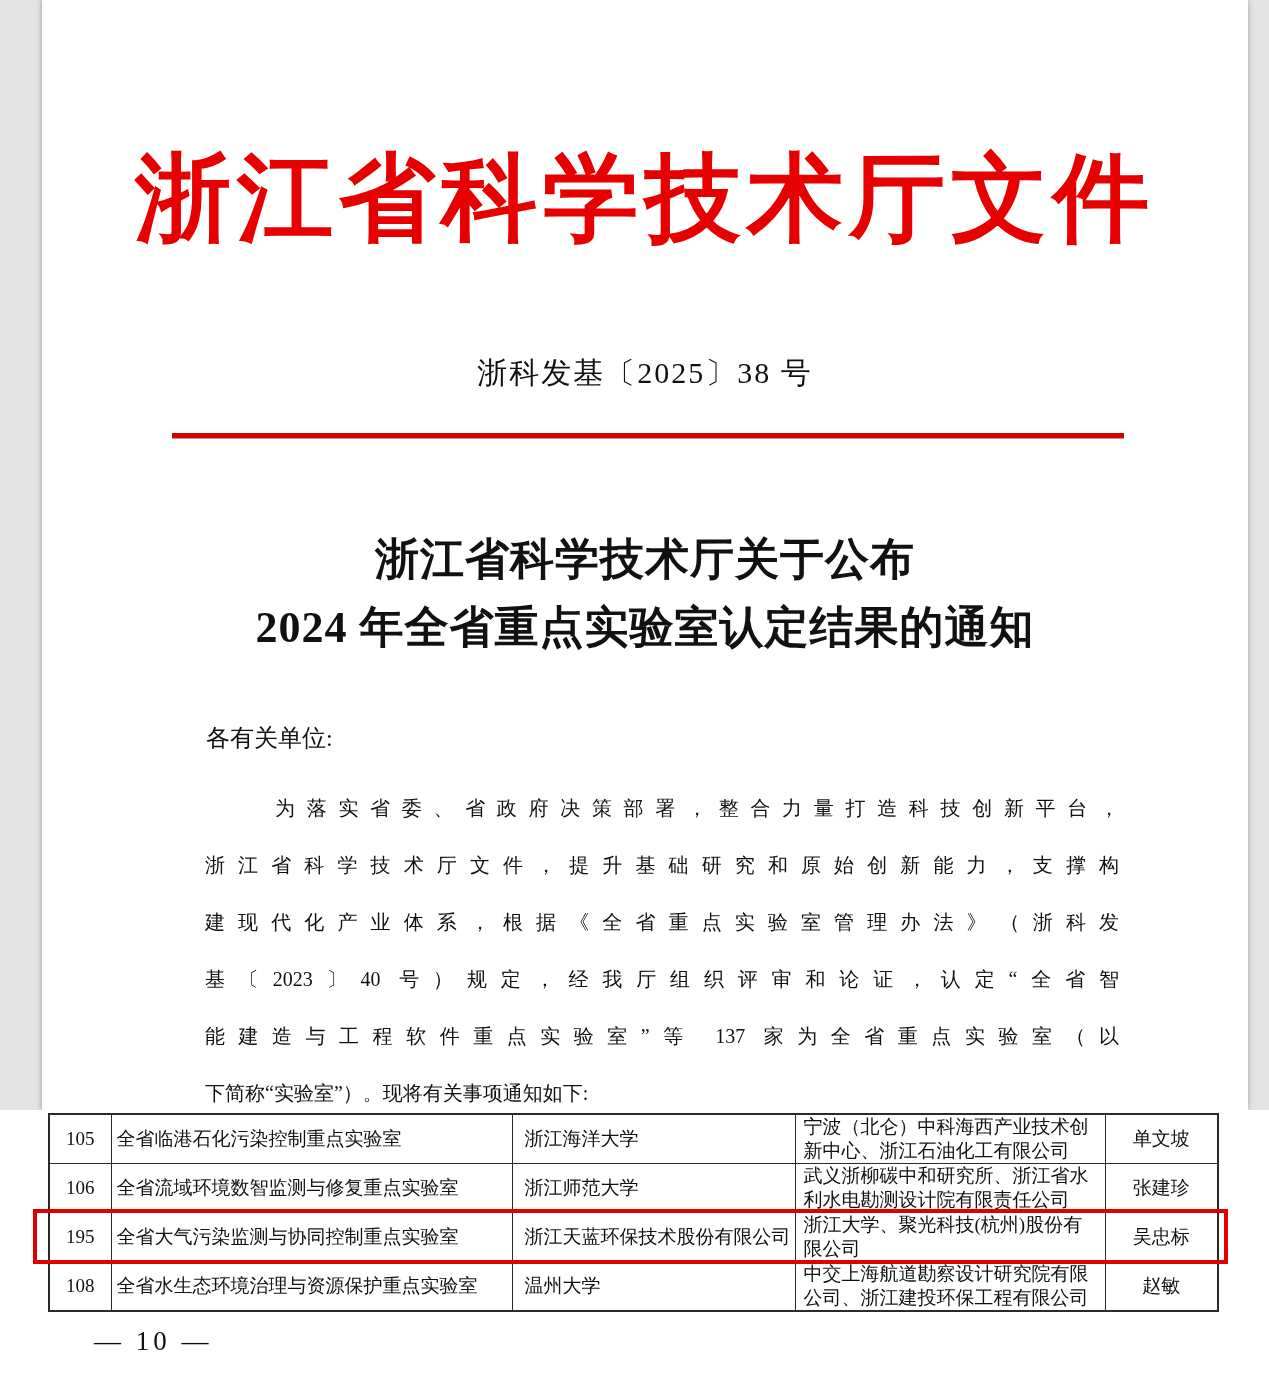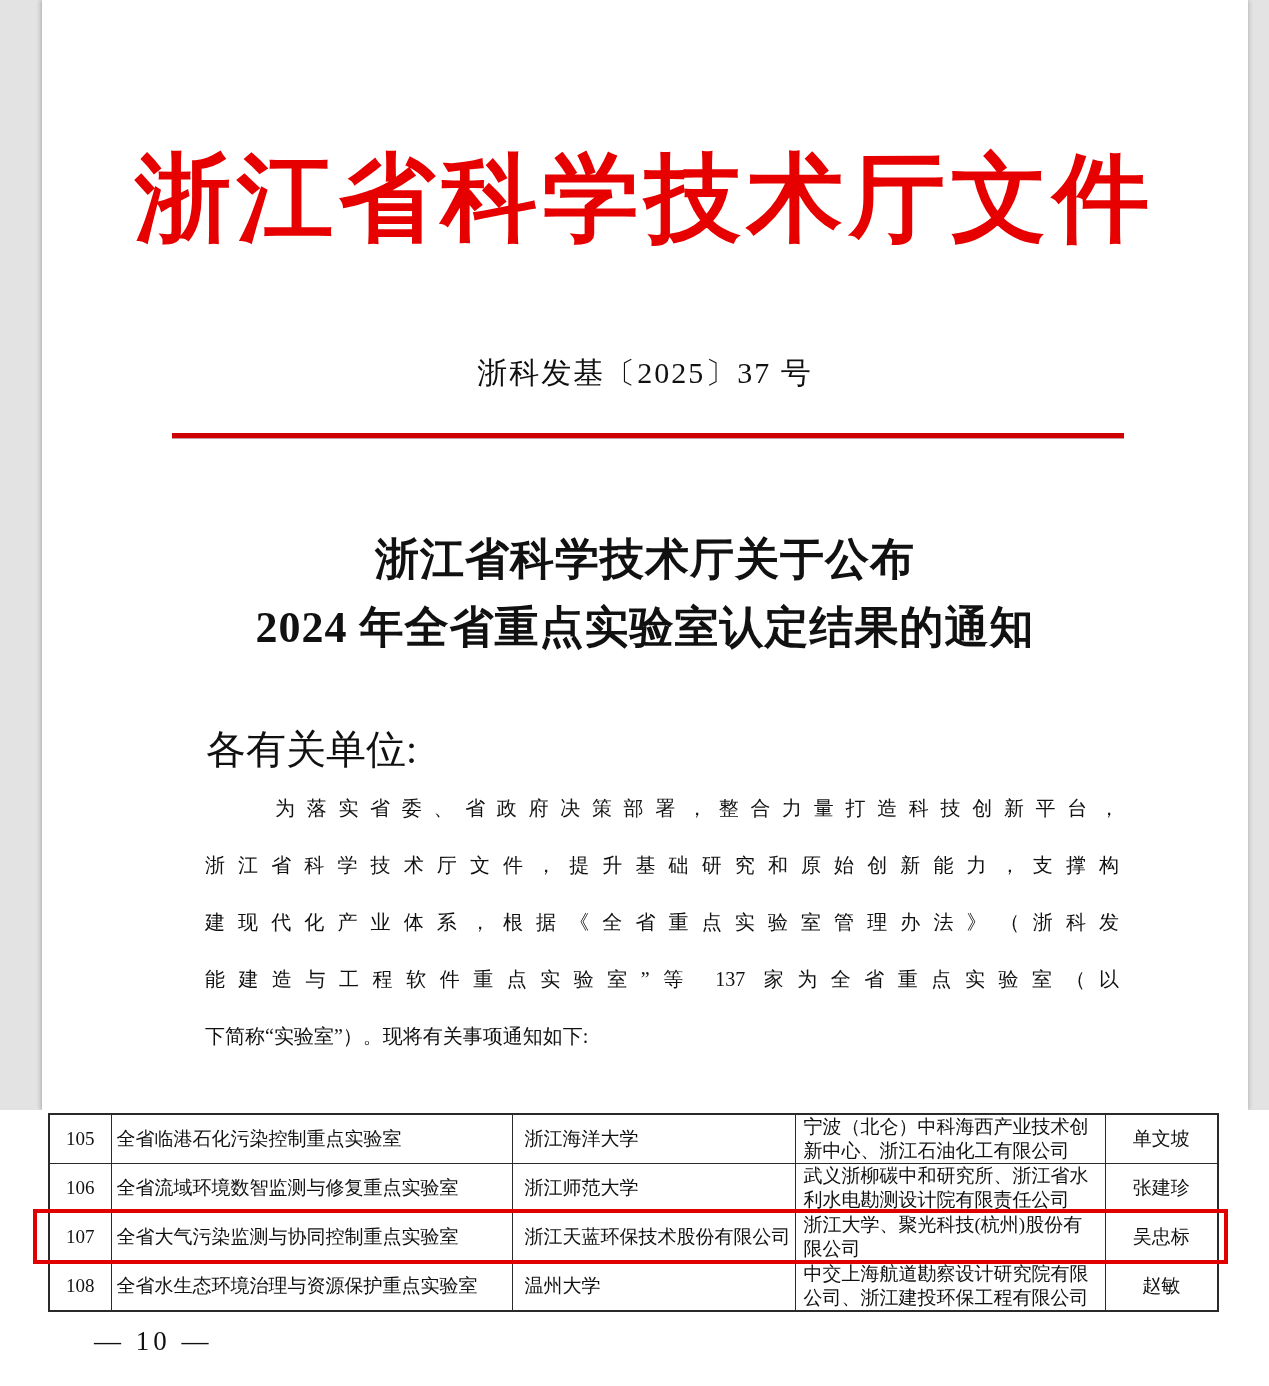--- a/index.html
+++ b/index.html
@@ -65,21 +65,21 @@
     text-align: center;
     font-weight: bold;
     font-size: 44px;
     line-height: 68px;
     color: var(--text_black);
     letter-spacing: 1px;
   }
   .salutation {
     position: absolute;
     left: 206px; top: 722px;
-    font-size: 40px;
+    font-size: 24px;
     color: var(--text_black);
   }
   .body-text {
     position: absolute;
     left: 205px; top: 780px;
     width: 914px;
     font-size: 20px;
     color: var(--text_black);
   }
   .jline {
@@ -138,35 +138,36 @@
 </style>
 </head>
 <body>
 
 <div class="stage">
 
   <div class="paper"></div>
 
   <div class="doc-title">浙江省科学技术厅文件</div>
 
-  <div class="doc-number">浙科发基〔2025〕37 号</div>
+  <div class="doc-number">浙科发基〔2025〕38 号</div>
 
   <div class="red-rule"></div>
 
   <div class="notice-heading">
     <div>浙江省科学技术厅关于公布</div>
     <div>2024 年全省重点实验室认定结果的通知</div>
   </div>
 
   <div class="salutation">各有关单位:</div>
 
   <div class="body-text">
     <div class="jline indent">为落实省委、省政府决策部署，整合力量打造科技创新平台，</div>
     <div class="jline">浙江省科学技术厅文件，提升基础研究和原始创新能力，支撑构</div>
     <div class="jline">建现代化产业体系，根据《全省重点实验室管理办法》（浙科发</div>
+    <div class="jline">基〔2023〕40 号）规定，经我厅组织评审和论证，认定“全省智</div>
     <div class="jline">能建造与工程软件重点实验室”等 137 家为全省重点实验室（以</div>
     <div class="jline last">下简称“实验室”）。现将有关事项通知如下:</div>
   </div>
 
   <div class="table-band"></div>
 
   <table class="lab-table">
     <tbody>
       <tr>
         <td class="col-no">105</td>
@@ -176,21 +177,21 @@
         <td class="col-dir">单文坡</td>
       </tr>
       <tr>
         <td class="col-no">106</td>
         <td class="col-lab">全省流域环境数智监测与修复重点实验室</td>
         <td class="col-inst">浙江师范大学</td>
         <td class="col-part">武义浙柳碳中和研究所、浙江省水利水电勘测设计院有限责任公司</td>
         <td class="col-dir">张建珍</td>
       </tr>
       <tr>
-        <td class="col-no">107</td>
+        <td class="col-no">195</td>
         <td class="col-lab">全省大气污染监测与协同控制重点实验室</td>
         <td class="col-inst">浙江天蓝环保技术股份有限公司</td>
         <td class="col-part">浙江大学、聚光科技(杭州)股份有限公司</td>
         <td class="col-dir">吴忠标</td>
       </tr>
       <tr>
         <td class="col-no">108</td>
         <td class="col-lab">全省水生态环境治理与资源保护重点实验室</td>
         <td class="col-inst">温州大学</td>
         <td class="col-part">中交上海航道勘察设计研究院有限公司、浙江建投环保工程有限公司</td>

